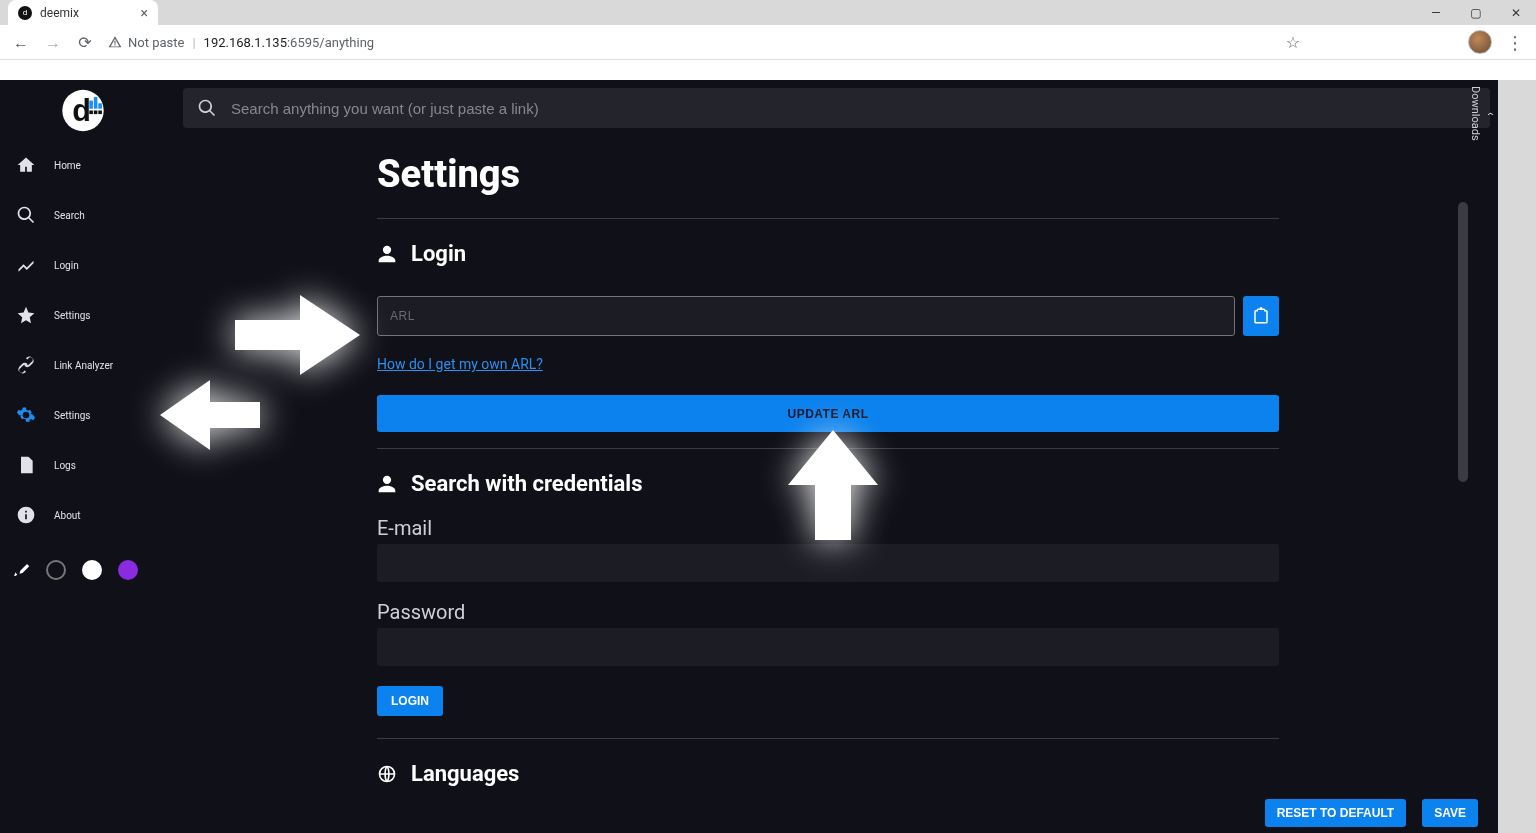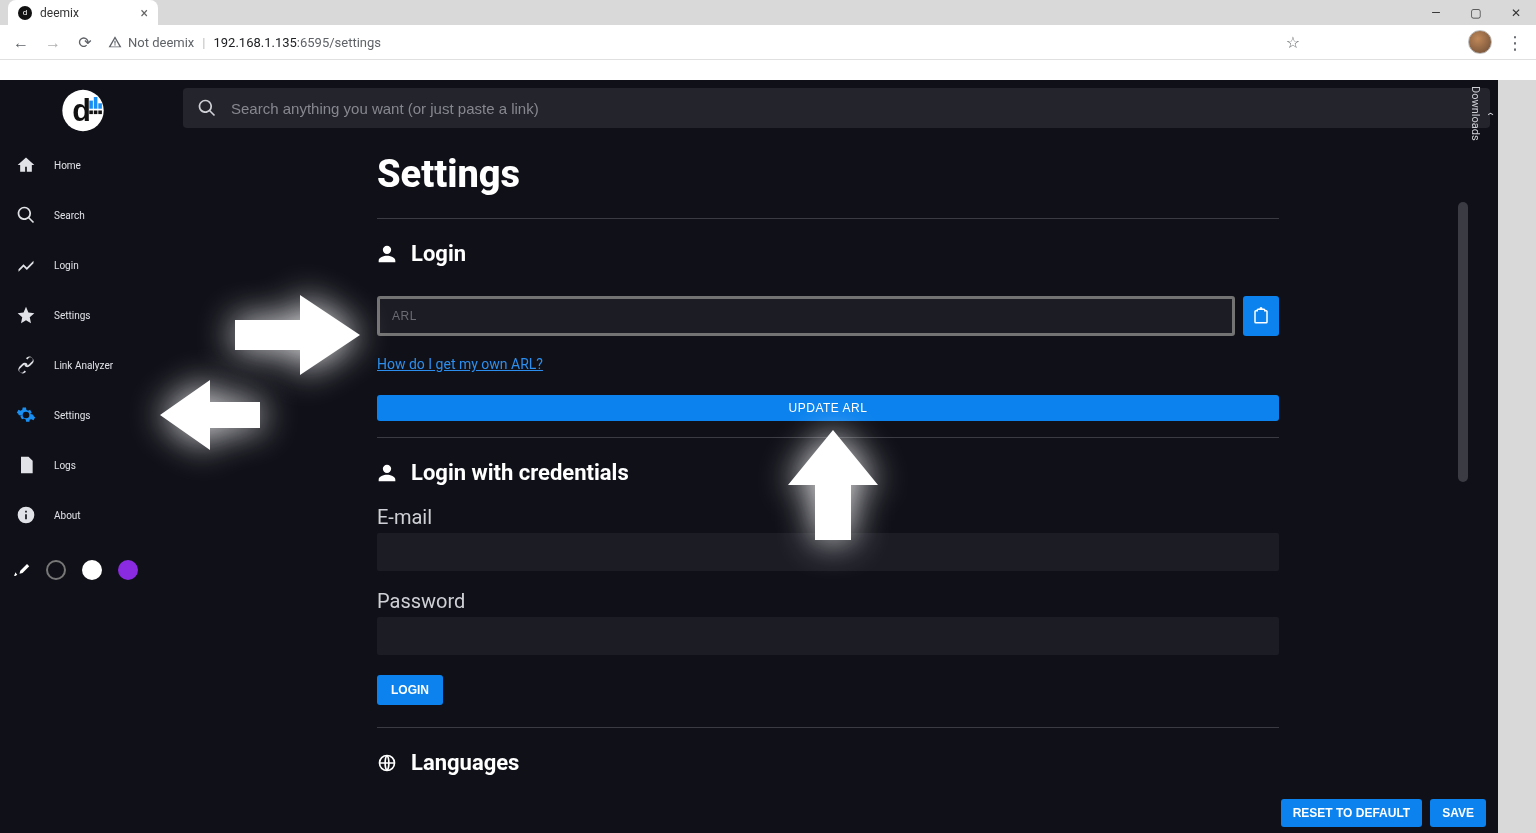--- a/index.html
+++ b/index.html
@@ -158,58 +158,58 @@
 .section-head {
   display: flex; align-items: center; gap: 14px;
   margin-top: 22px; margin-bottom: 20px;
 }
 .section-head .mi { color: #fff; font-size: 18px; }
 .section-head h2 { font-size: 22px; font-weight: 700; color: #fff; }
 
 .arl-row { display: flex; gap: 8px; align-items: stretch; margin-top: 30px; }
 .arl-input {
   flex: 1; height: 40px;
-  background: #1b1c24; border: 3px solid #737373;
+  background: #1b1c24; border: 1px solid #737373;
   border-radius: 3px;
   padding: 0 12px; color: #eee; font-size: 12px;
 }
 .arl-input::placeholder { color: #6a6b73; letter-spacing: 0.5px; }
 .clip-btn {
   width: 36px; background: #0b82ee; border-radius: 3px;
   display: flex; align-items: center; justify-content: center;
   color: #fff; font-size: 17px;
 }
 .link-arl {
   display: inline-block; margin-top: 20px;
   color: #2c8eee; font-size: 14px;
 }
 .update-btn {
-  margin-top: 22px; height: 26px;
-  background: #0b82ee; color: #ffffff; border: none;
+  margin-top: 22px; height: 37px;
+  background: #0b82ee; color: #0f172a; border: none;
   width: 100%; font-size: 12px; letter-spacing: 0.5px;
-  font-weight: 400; border-radius: 3px;
+  font-weight: 700; border-radius: 3px;
   display:flex; align-items:center; justify-content:center;
 }
 .divider.small { margin-top: 16px; }
 
 .field-label { font-size: 20px; color: #cfd0d6; margin-top: 18px; margin-bottom: 4px;}
 .field-input {
   width: 100%; height: 38px; background: #1b1c24;
   border: none; border-radius: 2px;
 }
 .login-btn {
   margin-top: 20px; height: 30px; padding: 0 14px;
   background: #0b82ee; color: #fff; border: none;
   font-size: 12px; font-weight: 600; border-radius: 3px;
 }
 
 
 .footer-btns {
-  position: absolute; right: 12px; bottom: 26px;
-  display: flex; gap: 8px;
+  position: absolute; right: 20px; bottom: 26px;
+  display: flex; gap: 16px;
 }
 .footer-btns button {
   background: #0b82ee; color: #fff; border: none;
   height: 28px; padding: 0 12px;
   font-size: 12px; font-weight: 600; border-radius: 3px;
 }
 .downloads-vert {
   position: absolute;
   right: 0; top: 2px;
   width: 18px;
@@ -262,25 +262,25 @@
 
 <div class="addrbar">
   <span class="nav-icon">←</span>
   <span class="nav-icon disabled">→</span>
   <span class="nav-icon">⟳</span>
   <div class="url-zone">
     <span class="not-secure">
       <svg width="14" height="14" viewBox="0 0 24 24">
           <path fill="#5f6368" d="M12 2 1 21h22L12 2zm0 4.5 7.5 13H4.5L12 6.5zM11 10v5h2v-5h-2zm0 6v2h2v-2h-2z"></path>
         </svg>
-      <span>Not deemix</span>
+      <span>Not paste</span>
     </span>
     <span style="color:#bdbdbd">|</span>
     <span class="url-text">
-      <span class="host">192.168.1.135</span><span class="path">:6595/settings</span>
+      <span class="host">192.168.1.135</span><span class="path">:6595/anything</span>
     </span>
   </div>
   <span class="star">☆</span>
   <span style="width:140px"></span>
   <div class="avatar"></div>
   <span class="kebab">⋮</span>
 </div>
 
 <div style="height:20px;background:#fff;"></div>
 
@@ -416,21 +416,21 @@
         <button class="update-btn">UPDATE ARL</button>
 
         <hr class="divider small">
 
         <div class="section-head">
           <span class="mi">
               <svg width="20" height="20" viewBox="0 0 24 24">
                 <path fill="#fff" d="M12 12a5 5 0 1 0-5-5 5 5 0 0 0 5 5zm0 2c-4 0-10 2-10 6v2h20v-2c0-4-6-6-10-6z"></path>
               </svg>
             </span>
-          <h2>Login with credentials</h2>
+          <h2>Search with credentials</h2>
         </div>
 
         <div class="field-label">E-mail</div>
         <input class="field-input" type="text" style="">
 
         <div class="field-label">Password</div>
         <input class="field-input" type="password" style="">
 
         <div><button class="login-btn">LOGIN</button></div>
 

